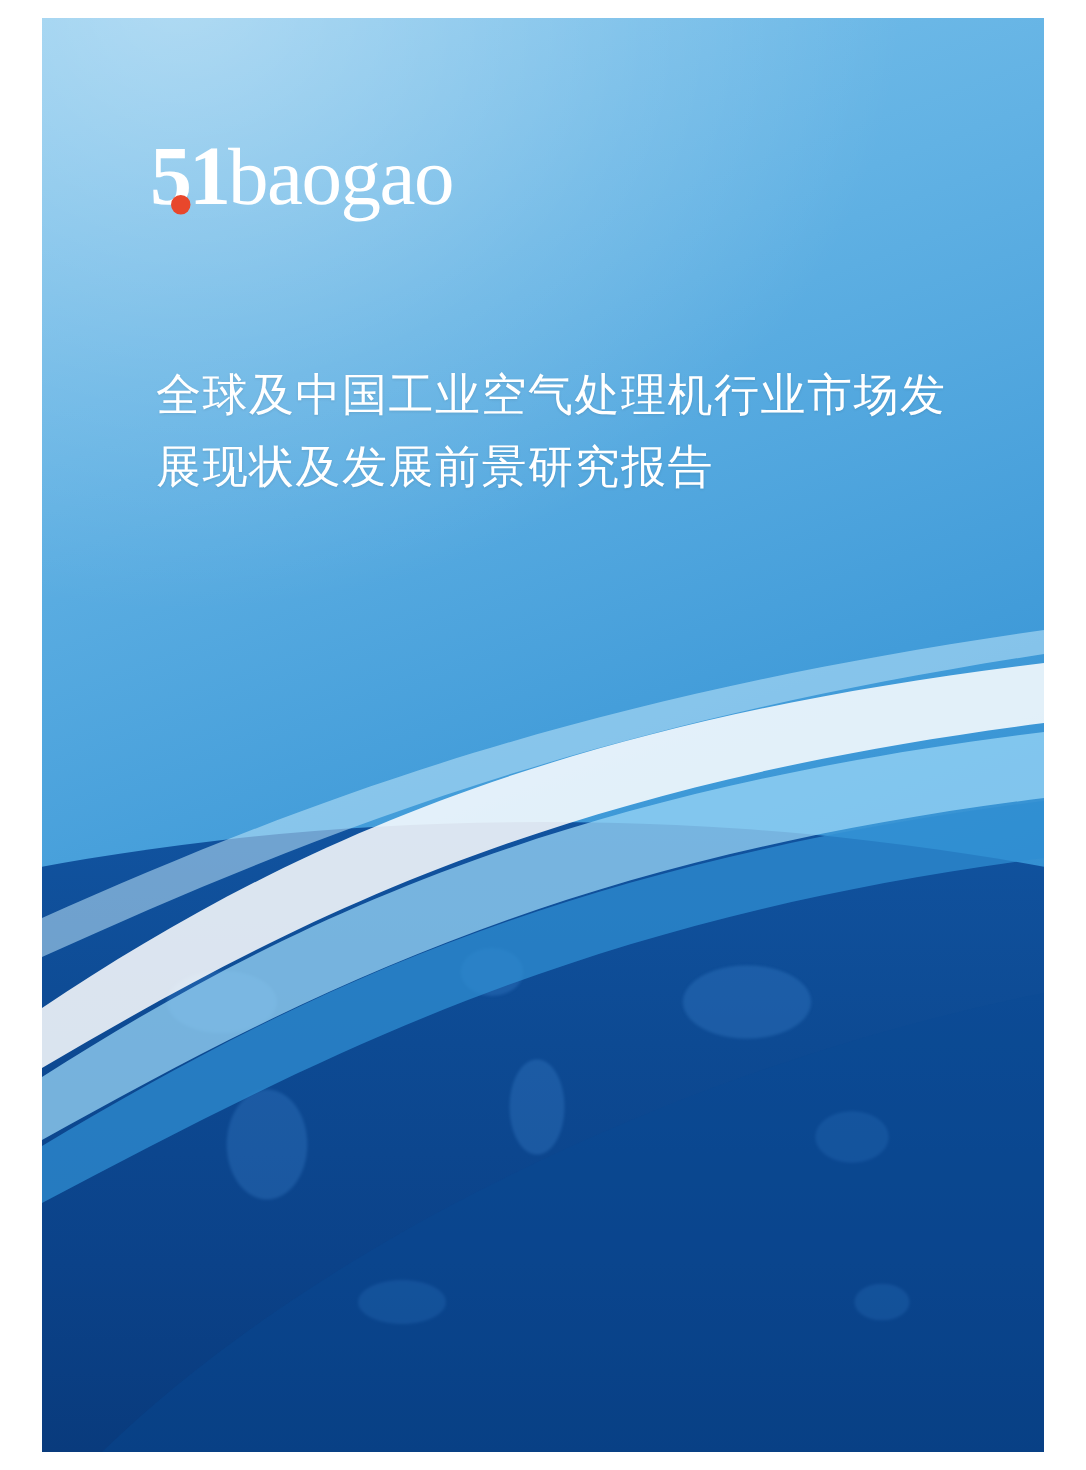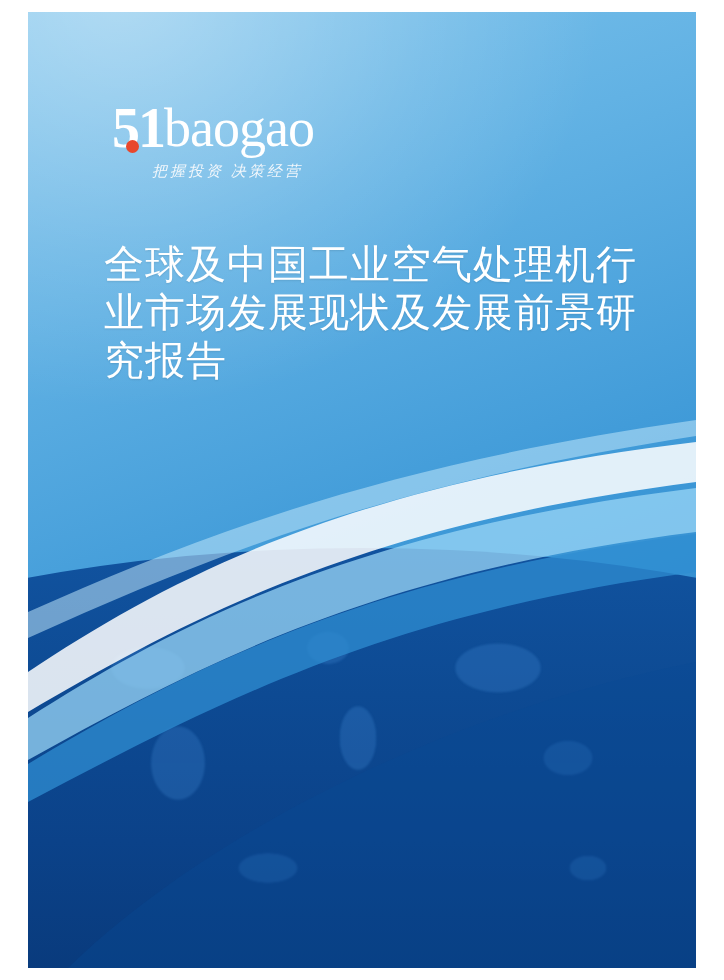--- a/index.html
+++ b/index.html
@@ -69,25 +69,24 @@
     left: 0;
     top: 0;
     width: 668px;
     height: 956px;
     pointer-events: none;
   }
   
   .logo {
     position: absolute;
     left: 72px;
-    top: 88px;
+    top: 78px;
     display: flex;
     align-items: center;
     user-select: none;
-    margin-left: 12px;
   }
   .logo-mark {
     position: relative;
     font-size: 56px;
     line-height: 56px;
     font-weight: bold;
     color: #ffffff;
     letter-spacing: -2px;
     font-family: "Liberation Serif", serif;
   }
@@ -110,21 +109,21 @@
     font-style: italic;
     white-space: nowrap;
   }
   
   .title {
     position: absolute;
     left: 76px;
     top: 228px;
     width: 540px;
     color: #ffffff;
-    font-size: 40px;
+    font-size: 30px;
     line-height: 48px;
     font-weight: normal;
     letter-spacing: 1px;
     font-family: "DejaVu Sans", sans-serif;
     text-shadow: 0 1px 2px rgba(0,0,0,0.10);
   }
 </style>
 </head>
 <body>
 
@@ -142,19 +141,18 @@
       <path d="M0,706 C160,604 340,516 668,476 L668,520 C350,560 180,648 0,748 Z" fill="#9ad6f5" opacity="0.75"></path>
       <path d="M0,752 C170,650 350,562 668,522 L668,560 C360,600 190,690 0,790 Z" fill="#2f8ed2" opacity="0.75"></path>
       <path d="M0,600 C180,520 360,452 668,408 L668,424 C370,470 190,540 0,626 Z" fill="#bfe6fa" opacity="0.55"></path>
       <path d="M40,956 C180,820 420,700 668,650 L668,956 Z" fill="#0a4b96" opacity="0.35"></path>
     </svg>
 
     <div class="logo">
       <span class="logo-mark">51</span>
       <span class="dot" style="position:absolute;left:14px;top:40px;width:13px;height:13px;background:#e8472c;border-radius:50%;"></span>
       <span class="logo-word">baogao</span>
-      <span class="logo-sub">把握投资 决策经营</span>
     </div>
 
     <div class="title">全球及中国工业空气处理机行业市场发展现状及发展前景研究报告</div>
 
   </div>
 </div>
 
 </body></html>

